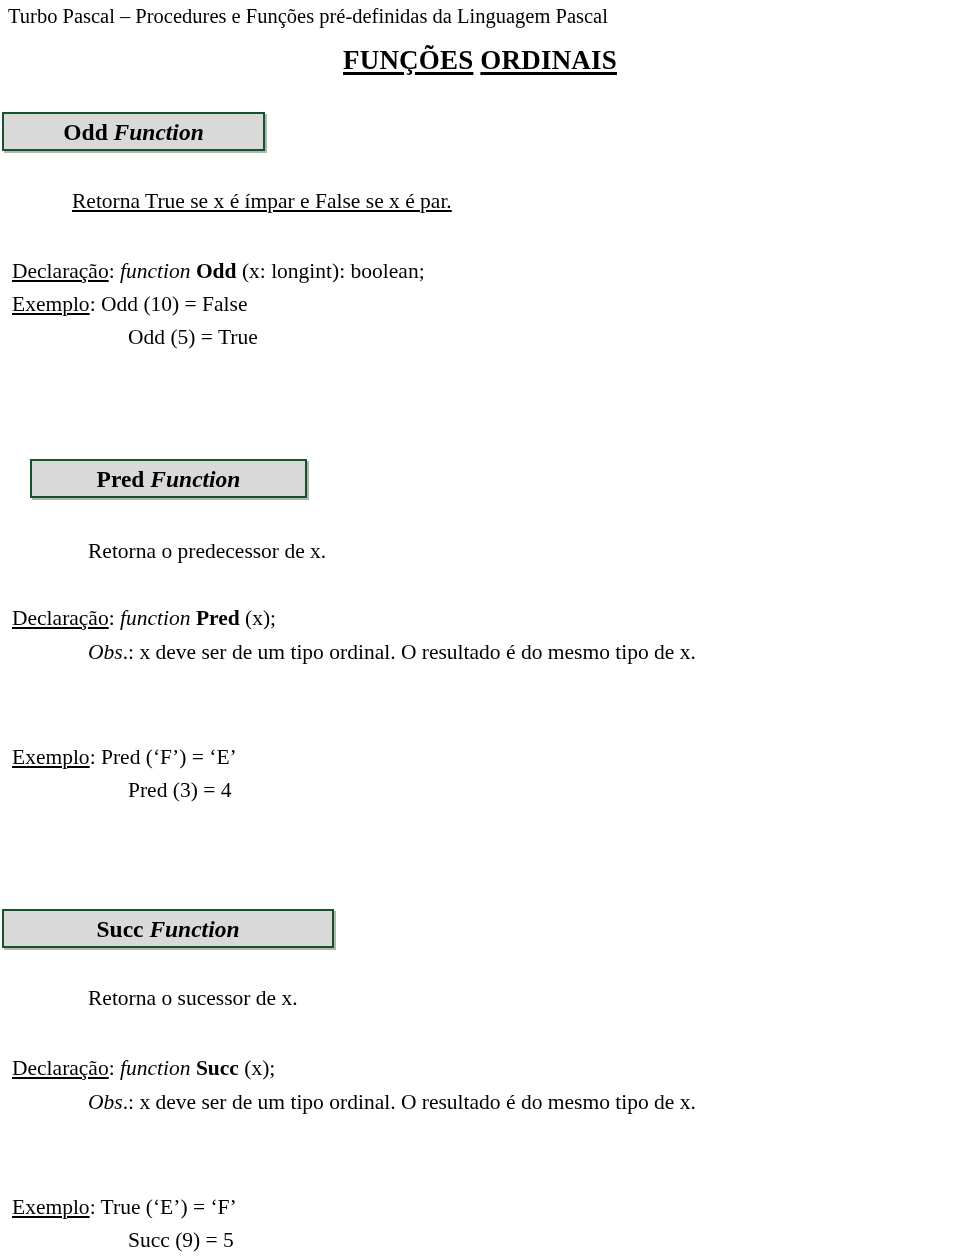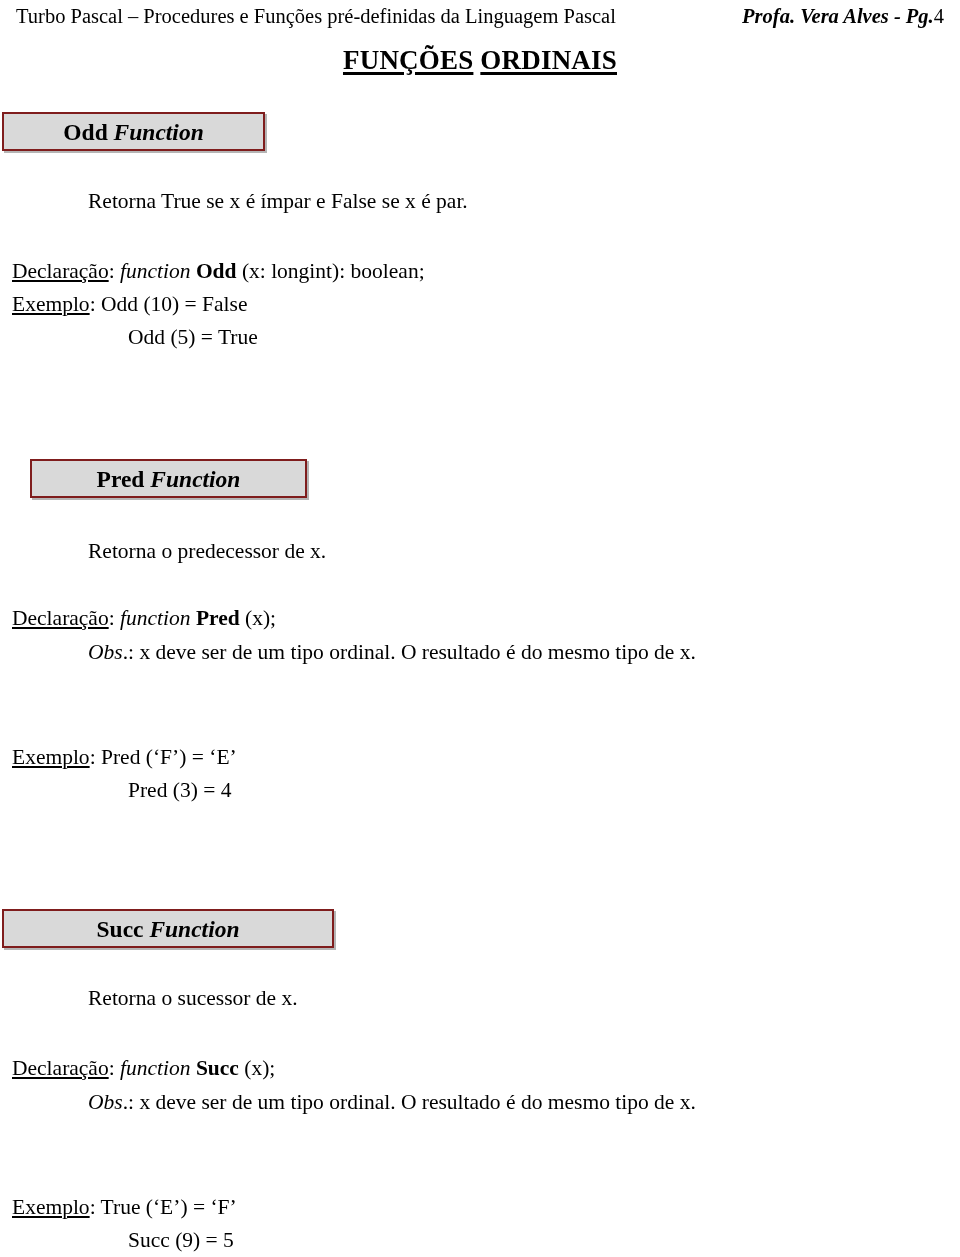--- a/index.html
+++ b/index.html
@@ -19,21 +19,21 @@
   
   .page-header {
     position: absolute;
     left: 0;
     top: 0;
     width: 960px;
     height: 34px;
     display: flex;
     align-items: flex-start;
     justify-content: space-between;
-    padding: 4px 14px 0 16px;
+    padding: 4px 14px 0 8px;
     box-sizing: border-box;
   }
   .header-left {
     font-size: 20.5px;
     line-height: 24px;
     white-space: nowrap;
   }
   .header-right {
     font-size: 20.5px;
     line-height: 24px;
@@ -67,21 +67,21 @@
     text-decoration-thickness: 2.5px;
     text-align: right;
   }
 
   
   .fn-box {
     position: absolute;
     left: 2px;
     box-sizing: border-box;
     background: #d9d9d9;
-    border: 2px solid #7f1d1d;
+    border: 2px solid #14532d;
     box-shadow: 2px 2px 0 0 #b5b5b5;
     height: 39px;
     display: flex;
     align-items: center;
     justify-content: center;
   }
   .fn-box .fn-label {
     font-size: 23.5px;
     line-height: 26px;
     white-space: nowrap;
@@ -106,38 +106,35 @@
   }
   .u { text-decoration: underline; text-underline-offset: 2px; text-decoration-thickness: 1.6px; }
   .i { font-style: italic; }
   .b { font-weight: bold; }
 </style>
 </head>
 <body>
 
 <div class="page-header">
   <span class="header-left">Turbo Pascal – Procedures e Funções pré-definidas da Linguagem Pascal</span>
-  <span class="header-right">
-    <span class="hr-bold">Profa. Vera Alves  -  Pg.</span><span class="hr-plain">4</span>
-  </span>
 </div>
 
 <div class="doc-title">
   <span class="w">FUNÇÕES</span>
   <span class="w">ORDINAIS</span>
 </div>
 
 <div class="fn-box" id="box-odd">
   <span class="fn-label">
     <span class="fn-name">Odd</span>
     <span class="fn-word">Function</span>
   </span>
 </div>
 
-<div class="line" style="left:88px; top:188px;">Retorna True se x é ímpar e False se x é par.</div>
+<div class="line" style="left:72px; top:188px;text-decoration:underline;">Retorna True se x é ímpar e False se x é par.</div>
 
 <div class="line" style="left:12px; top:258px;text-align:right;">
   <span class="u">Declaração</span><span>: </span><span class="i">function</span>&nbsp;<span class="b">Odd</span>&nbsp;<span>(x: longint): boolean;</span>
 </div>
 
 <div class="line" style="left:12px; top:291px;">
   <span class="u">Exemplo</span><span>: </span><span>Odd (10) = False</span>
 </div>
 <div class="line" style="left:128px; top:324px;">Odd (5) = True</div>
 

